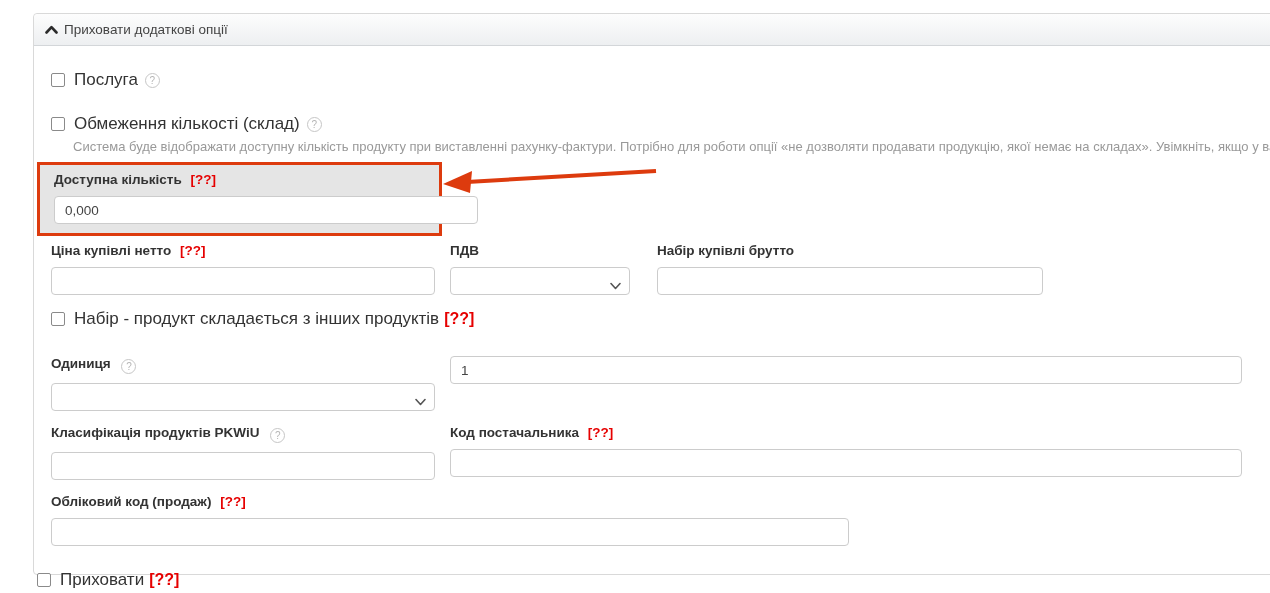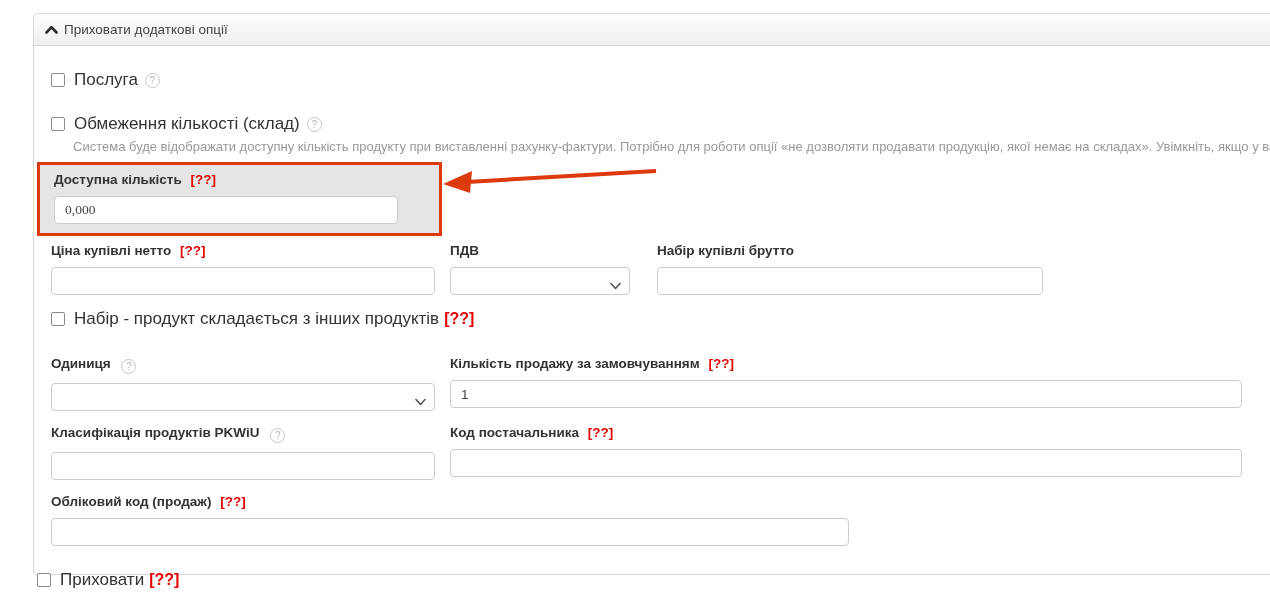--- a/index.html
+++ b/index.html
@@ -40,21 +40,21 @@
 
   .select-wrap { position:relative; }
   .select-el { display:block; height:28px; width:100%; border:1px solid #ccc;
     border-radius:4px; padding:0 26px 0 10px; font-size:13.5px; color:#444;
     background:#fff; appearance:none; -webkit-appearance:none;
     font-family:"Liberation Sans", sans-serif; outline:none; }
   .select-chev { position:absolute; right:9px; top:9px; pointer-events:none; }
 
   .highlight-box { margin:8px 0 0 -14px; width:405px; border:3px solid #dd3b0e;
     padding:7px 14px 9px 14px; background:#e5e5e5; }
-  .highlight-box .text-input { width:344px;font-family:Liberation Serif, serif; }
+  .highlight-box .text-input { width:424px; }
 
   .arrow-svg { position:absolute; left:407px; top:117px; }
 
   .flex-row { display:flex; }
   .w384 { width:384px; }
   .w180 { width:180px; }
   .w386 { width:386px; }
   .w792 { width:792px; }
   .w798 { width:798px; }
   .ml29 { margin-left:15px; }
@@ -152,24 +152,20 @@
         <div class="select-wrap">
           <select class="select-el"></select>
           <span class="select-chev">
             <svg width="11" height="8" viewBox="0 0 11 8">
               <path d="M1 1.5 L5.5 6.5 L10 1.5" stroke="#555" stroke-width="1.6" fill="none" stroke-linecap="round" stroke-linejoin="round"></path>
             </svg>
           </span>
         </div>
       </div>
       <div class="w792 ml29">
-        <div class="field-label">
-          <span>Кількість продажу за замовчуванням</span>
-          <span class="marker">[??]</span>
-        </div>
         <input class="text-input" value="1" style="">
       </div>
     </div>
 
     <div class="flex-row mt14">
       <div class="w384">
         <div class="field-label">
           <span>Класифікація продуктів PKWiU</span>
           <span class="help-circle">?</span>
         </div>

